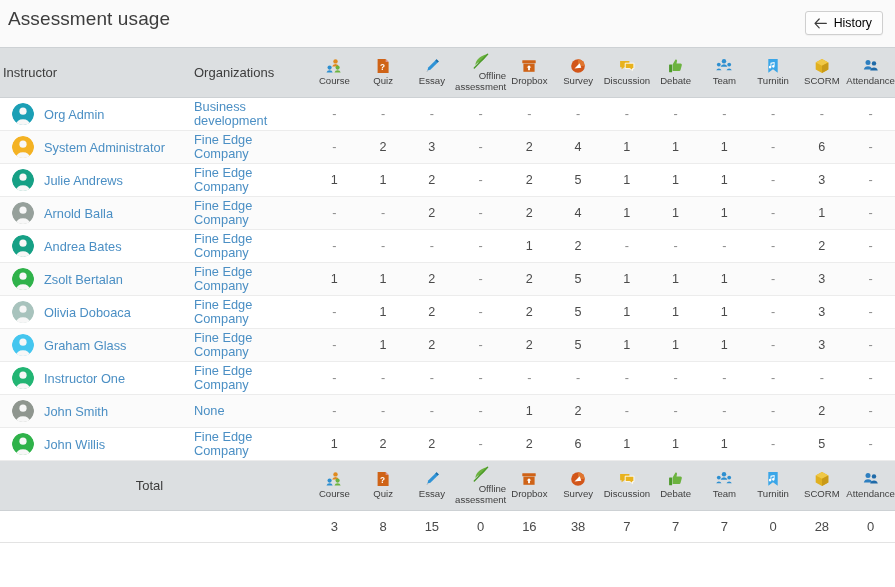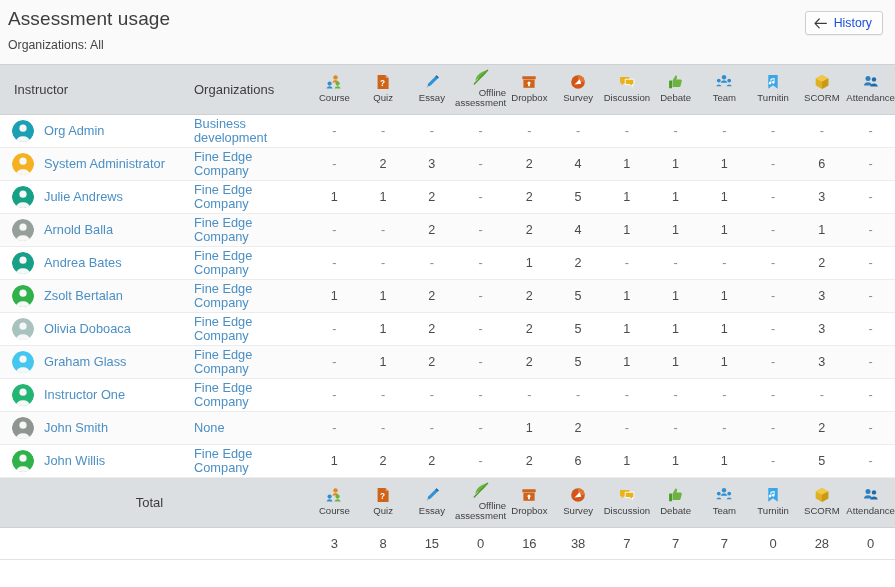--- a/index.html
+++ b/index.html
@@ -40,21 +40,21 @@
   }
   .hist-btn {
     position: absolute;
     top: 11px; right: 12px;
     display: flex; align-items: center; gap: 7px;
     padding: 4px 10px 4px 8px;
     border: 1px solid #cfcfcf;
     border-radius: 3px;
     background: #fdfdfd;
     font-size: 12.3px;
-    color: #1d4ed8;
+    color: #000000;
     cursor: pointer;
     box-shadow: 0 1px 1px rgba(0,0,0,.04);
   }
   .hist-btn svg { display: block; }
 
   
   .tbl-wrap { flex: 1 1 auto; overflow: hidden; background:#fff; }
   table.rep {
     width: 895px;
     border-collapse: collapse;
@@ -62,21 +62,21 @@
   }
   table.rep thead th,
   table.rep tfoot th {
     background: #dcdfe1;
     border-top: 1px solid #cdd1d4;
     border-bottom: 1px solid #cdd1d4;
     font-weight: 400;
     color: #3c3c3c;
     vertical-align: middle;
   }
-  th.c-instr { text-align: left; padding-left: 14px; font-size: 13px; height: 50px; }
+  th.c-instr { text-align: left; padding-left: 3px; font-size: 13px; height: 50px; }
   th.c-org   { text-align: left; padding-left: 4px;  font-size: 13px; }
   th.ic      { text-align: center; padding: 4px 1px 5px; }
 
   .ic-box { display:flex; flex-direction:column; align-items:center; justify-content:flex-end; gap:2px; }
   .ic-box .glyph { height: 17px; display:flex; align-items:center; justify-content:center; }
   .ic-lbl { font-size: 9.6px; color: #3f3f3f; line-height: 10.5px; text-align:right; }
 
   tbody td {
     border-bottom: 1px solid #ececec;
     height: 33px;
@@ -108,21 +108,20 @@
   .av { width: 22px; height: 22px; border-radius: 50%; flex: 0 0 22px; overflow:hidden; position:relative; }
   .av svg { display:block; }
 </style>
 </head>
 <body>
 
 <div class="page">
 
   <div class="hdr">
     <h1>Assessment usage</h1>
-    <div class="meta-line">Organizations: All</div>
 
     <div class="hist-btn">
       <span>
         <svg width="13" height="11" viewBox="0 0 13 11">
           <path d="M5.2 1 1 5.4l4.2 4.4M1.2 5.4H12.3" stroke="#3c3c3c" stroke-width="1.2" fill="none" stroke-linecap="round" stroke-linejoin="round"></path>
         </svg>
       </span>
       <span>History</span>
     </div>
   </div>

